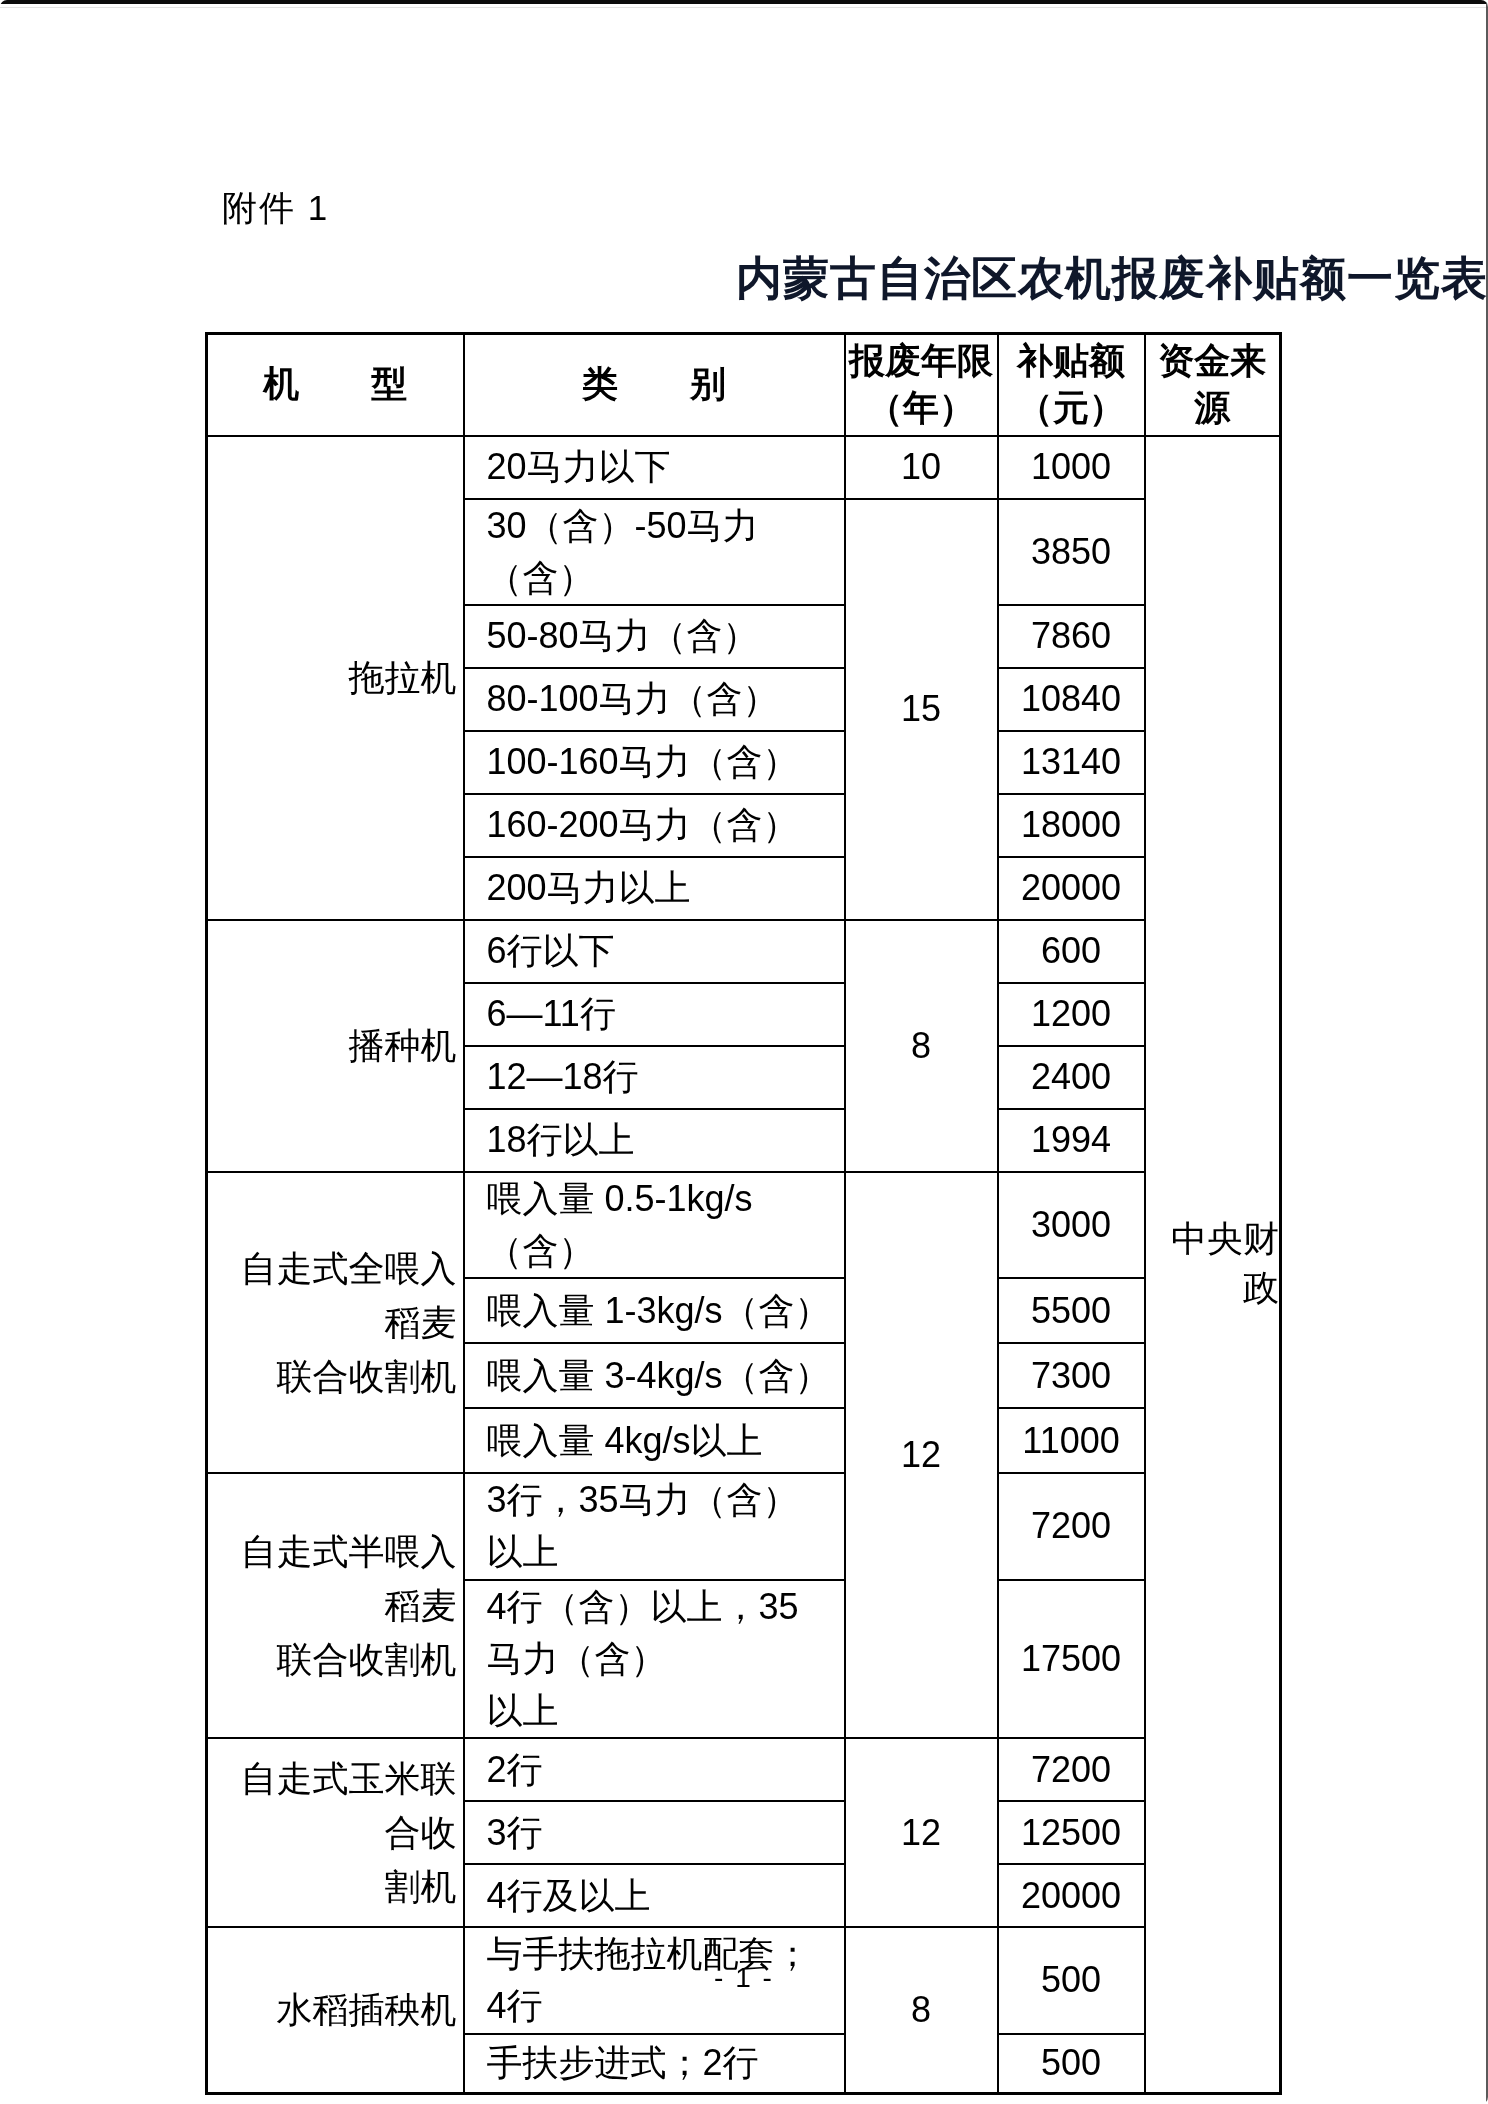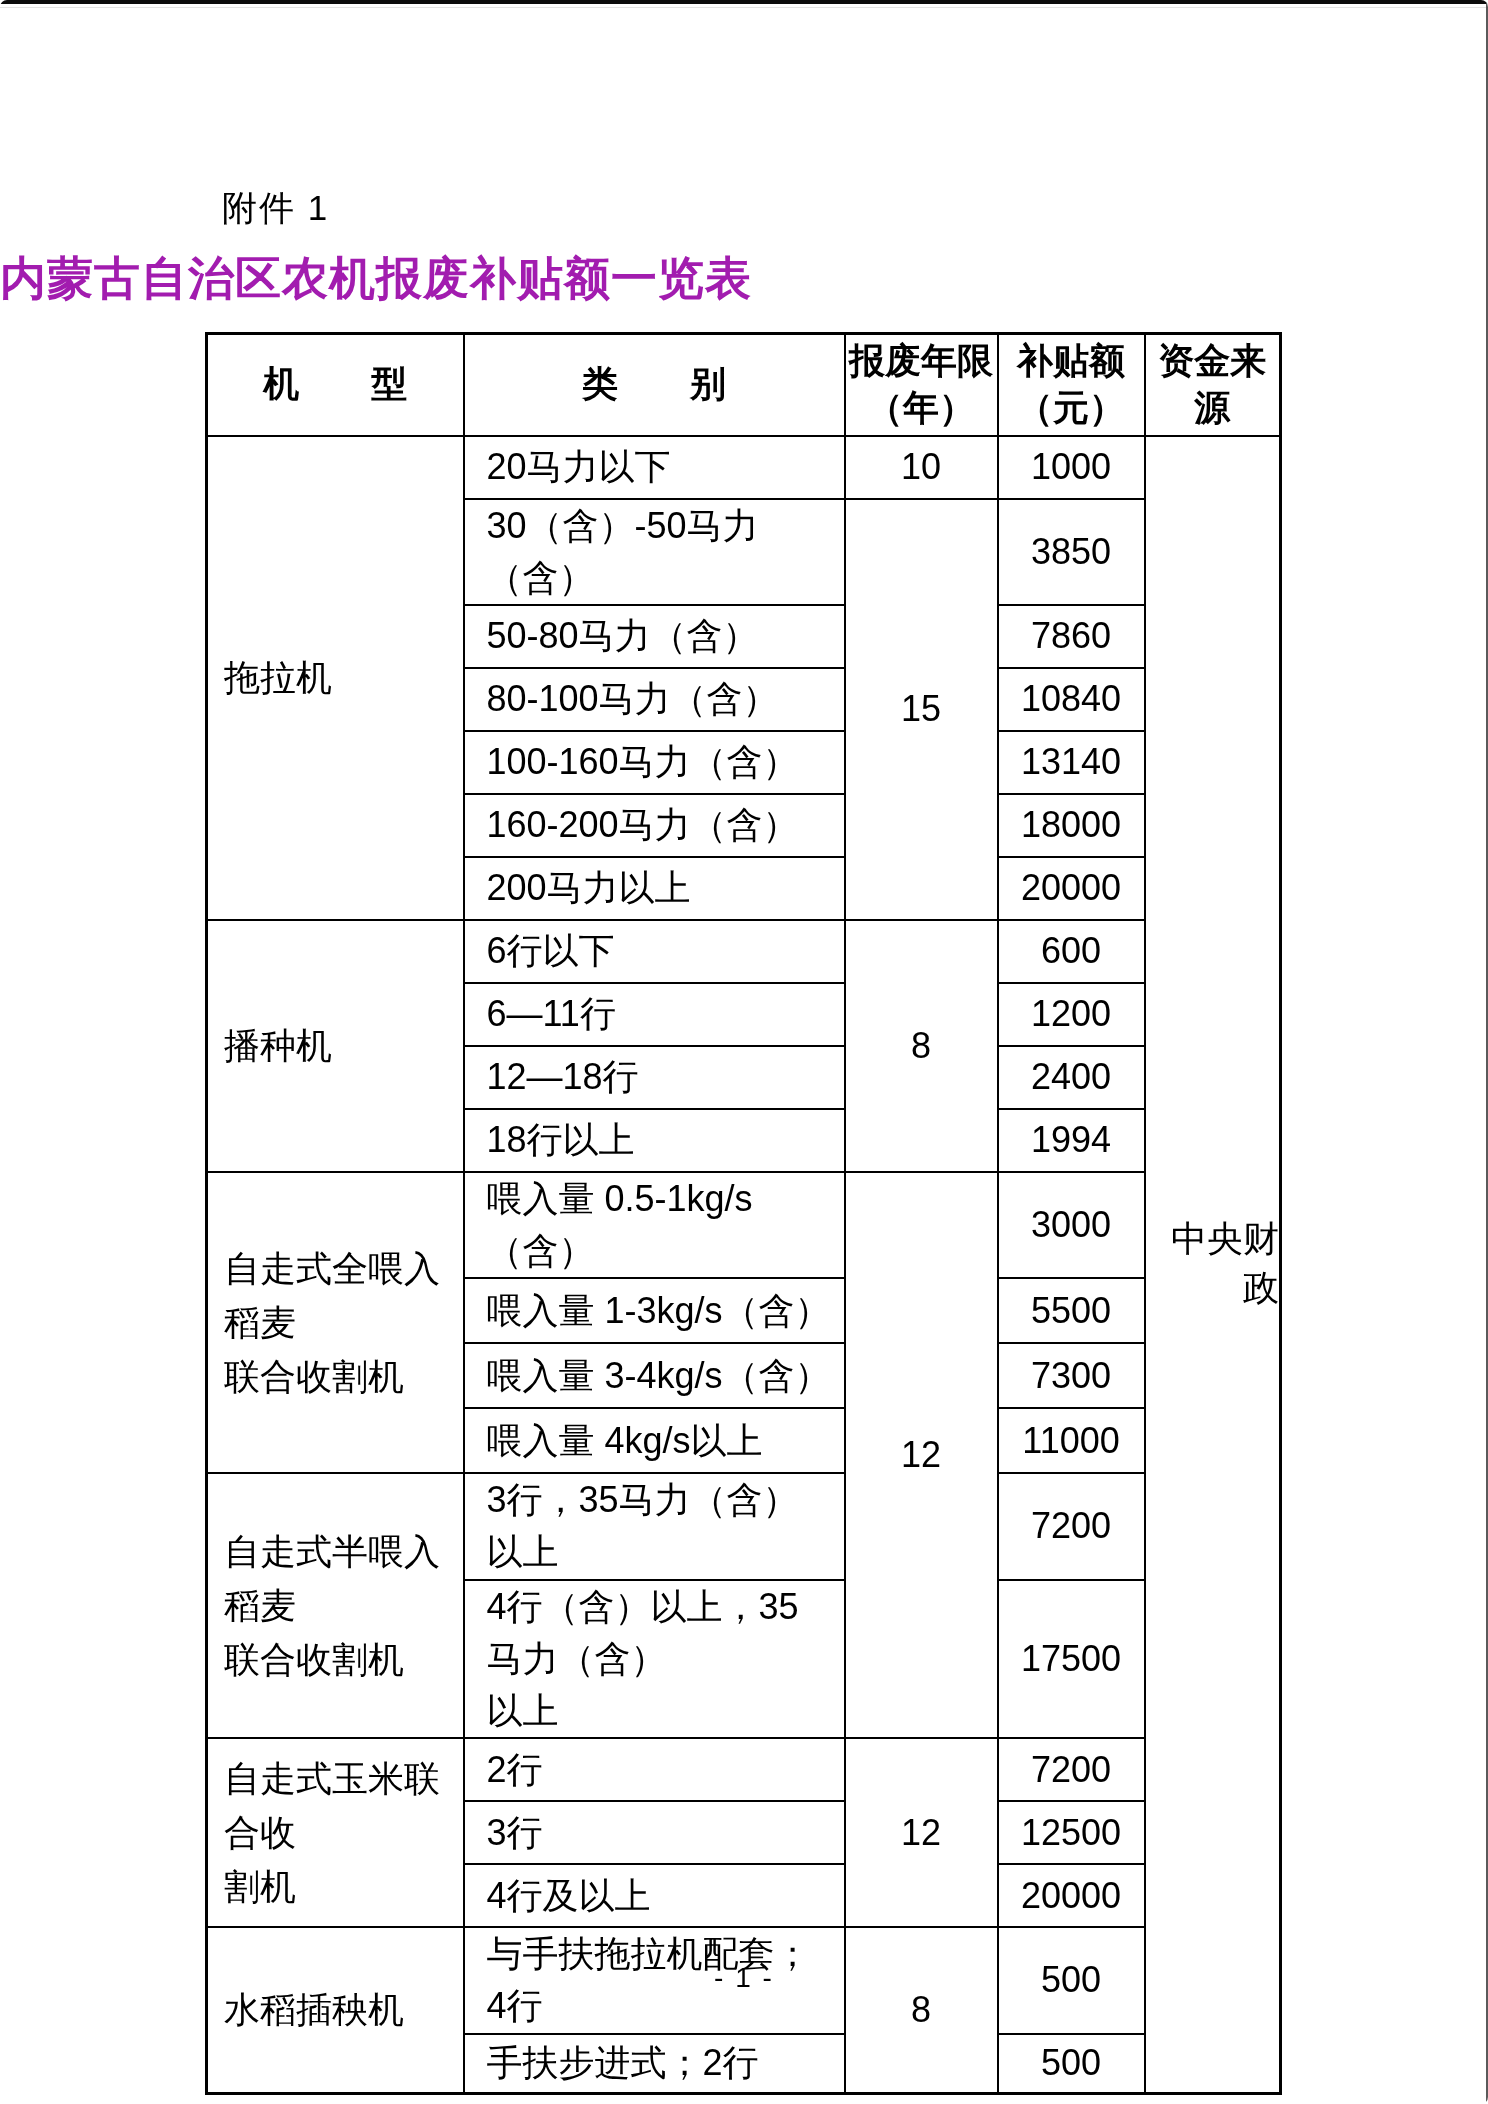--- a/index.html
+++ b/index.html
@@ -41,25 +41,25 @@
     font-size: 35px;
     letter-spacing: 2px;
     color: #000;
   }
 
   .doc-title {
     position: absolute;
     left: 0;
     top: 248px;
     width: 100%;
-    text-align: left;
+    text-align: right;
     font-size: 46px;
     font-weight: bold;
     letter-spacing: 1px;
-    color: #a21caf;
+    color: #0f172a;
   }
 
   table.subsidy-table {
     position: absolute;
     left: 205px;
     top: 332px;
     width: 1074px;
     border-collapse: collapse;
     table-layout: fixed;
     font-size: 36px;
@@ -79,24 +79,24 @@
   tr.data-row-short { height: 60px; }
 
   th.col-header {
     font-weight: bold;
     text-align: center;
     white-space: pre-line;
     line-height: 1.3;
   }
 
   td.machine-type-cell {
-    text-align: left;
+    text-align: right;
     white-space: pre-line;
     line-height: 1.5;
-    padding: 0 16px;
+    padding: 0 6px;
   }
   td.category-cell {
     text-align: left;
     padding-left: 22px;
     padding-right: 10px;
     white-space: pre-line;
     line-height: 1.45;
   }
   td.years-cell, td.subsidy-cell {
     text-align: center;

